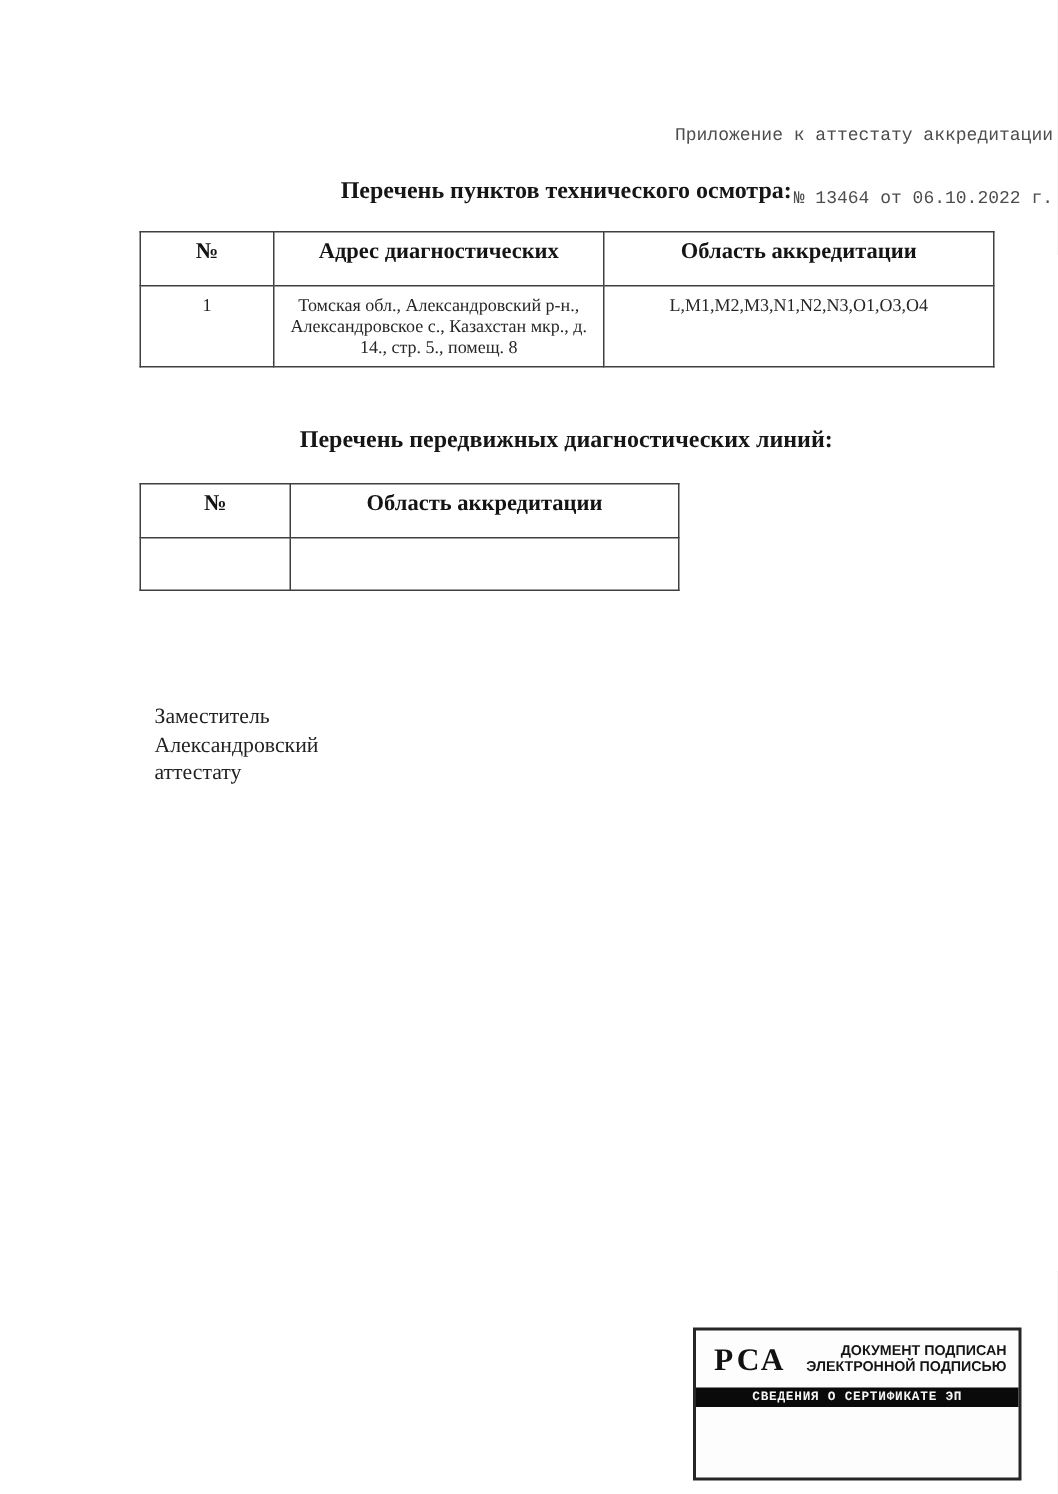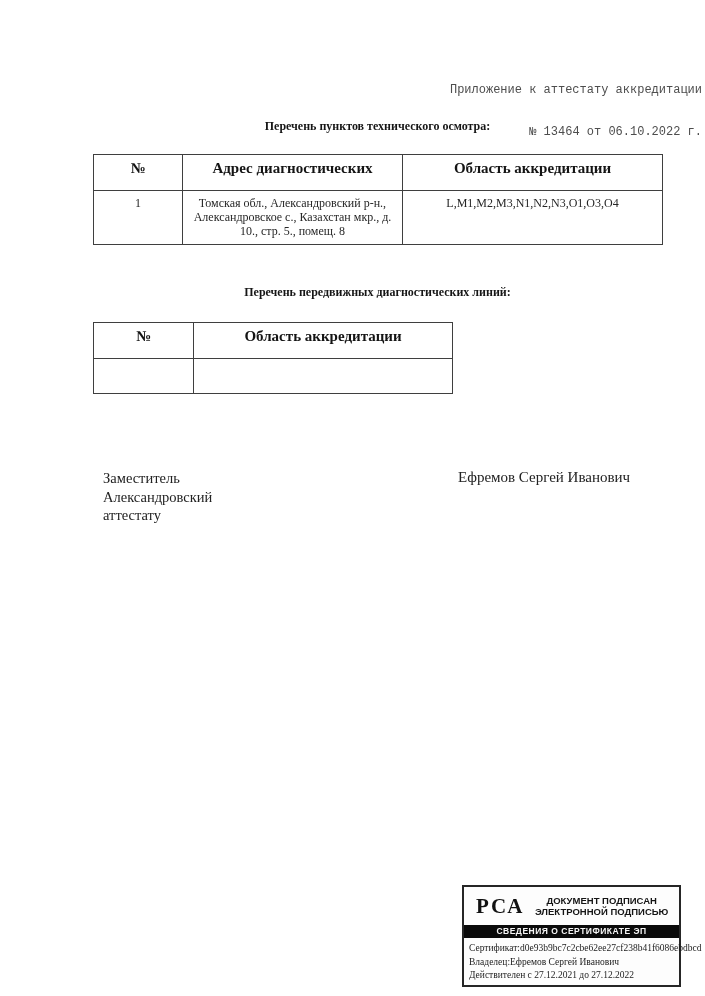--- a/index.html
+++ b/index.html
@@ -29,21 +29,21 @@
   }
 
   
   .section-title {
     position: absolute;
     left: 93px;
     width: 569px;
     text-align: center;
     font-family: "Liberation Serif", serif;
     font-weight: bold;
-    font-size: 12px;
+    font-size: 16px;
     color: #161616;
   }
   .title-1 { top: 119px; }
   .title-2 { top: 285px; font-family: Liberation Serif, serif; }
 
   
   table.doc-table {
     position: absolute;
     left: 93px;
     border-collapse: collapse;
@@ -115,33 +115,33 @@
   .stamp-logo {
     font-family: "Liberation Serif", serif;
     font-weight: bold;
     font-size: 21px;
     letter-spacing: 2px;
     padding: 0 8px 0 12px;
     color: #111111;
   }
   .stamp-title {
     flex: 1;
-    text-align: center;
+    text-align: right;
     font-family: "Liberation Sans", sans-serif;
     font-weight: bold;
     font-size: 9.5px;
     line-height: 11px;
     color: #151515;
     padding-right: 8px;
   }
   .stamp-bar {
     background: #0a0a0a;
     color: #f5f5f5;
     text-align: center;
-    font-family: Liberation Sans, sans-serif;
+    font-family: Liberation Mono, monospace;
     font-weight: bold;
     font-size: 8.5px;
     line-height: 13px;
     height: 13px;
     letter-spacing: 0.5px;
   }
   .stamp-info {
     padding: 4px 5px 0 5px;
     font-family: "Liberation Serif", serif;
     font-size: 9.5px;
@@ -171,21 +171,21 @@
     <thead>
       <tr>
         <th>№</th>
         <th>Адрес диагностических</th>
         <th>Область аккредитации</th>
       </tr>
     </thead>
     <tbody>
       <tr>
         <td>1</td>
-        <td>Томская обл., Александровский р-н., Александровское с., Казахстан мкр., д. 10., стр. 5., помещ. 8</td>
+        <td>Томская обл., Александровский р-н., Александровское с., Казахстан мкр., д. 14., стр. 5., помещ. 8</td>
         <td>L,M1,M2,M3,N1,N2,N3,O1,O3,O4</td>
       </tr>
     </tbody>
   </table>
 
   <div class="section-title title-2">Перечень передвижных диагностических линий:</div>
 
   <table class="doc-table table-2">
     <colgroup>
       <col style="width:100px">
@@ -203,31 +203,25 @@
         <td></td>
       </tr>
     </tbody>
   </table>
 
   <div class="sig-position">
     <div>Заместитель</div>
     <div>Александровский</div>
     <div>аттестату</div>
   </div>
-  <div class="sig-name">Ефремов Сергей Иванович</div>
 
   <div class="stamp">
     <div class="stamp-top">
       <div class="stamp-logo">РСА</div>
       <div class="stamp-title">
         <div>ДОКУМЕНТ ПОДПИСАН</div>
         <div>ЭЛЕКТРОННОЙ ПОДПИСЬЮ</div>
       </div>
     </div>
     <div class="stamp-bar">СВЕДЕНИЯ О СЕРТИФИКАТЕ ЭП</div>
-    <div class="stamp-info">
-      <div>Сертификат:d0e93b9bc7c2cbe62ee27cf238b41f6086ebdbcd</div>
-      <div>Владелец:Ефремов Сергей Иванович</div>
-      <div>Действителен с 27.12.2021 до 27.12.2022</div>
-    </div>
   </div>
 
 </div>
 
 </body></html>

